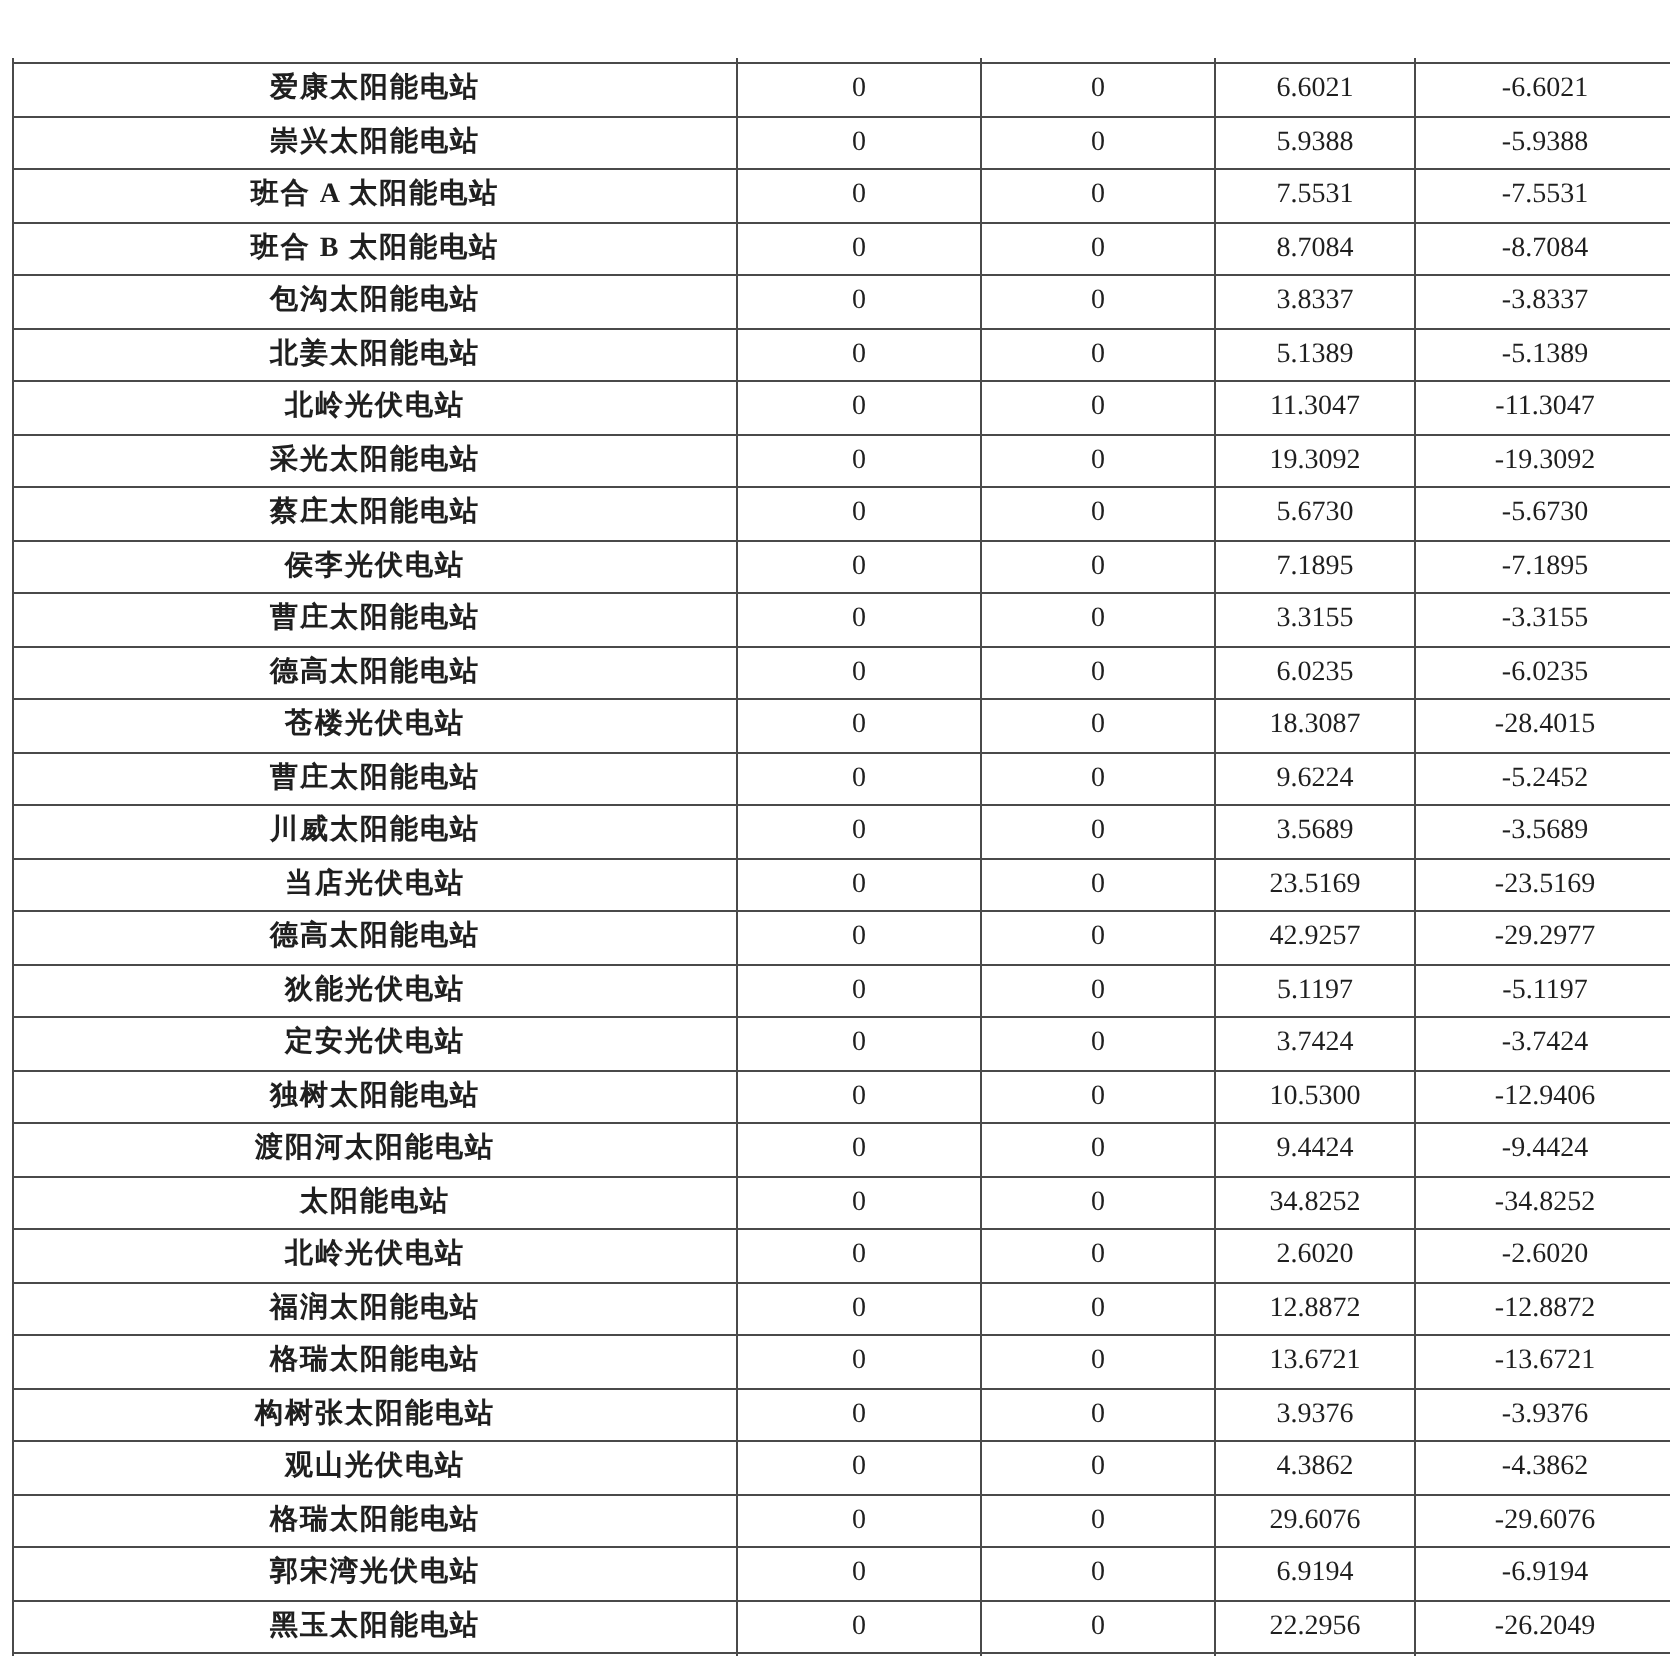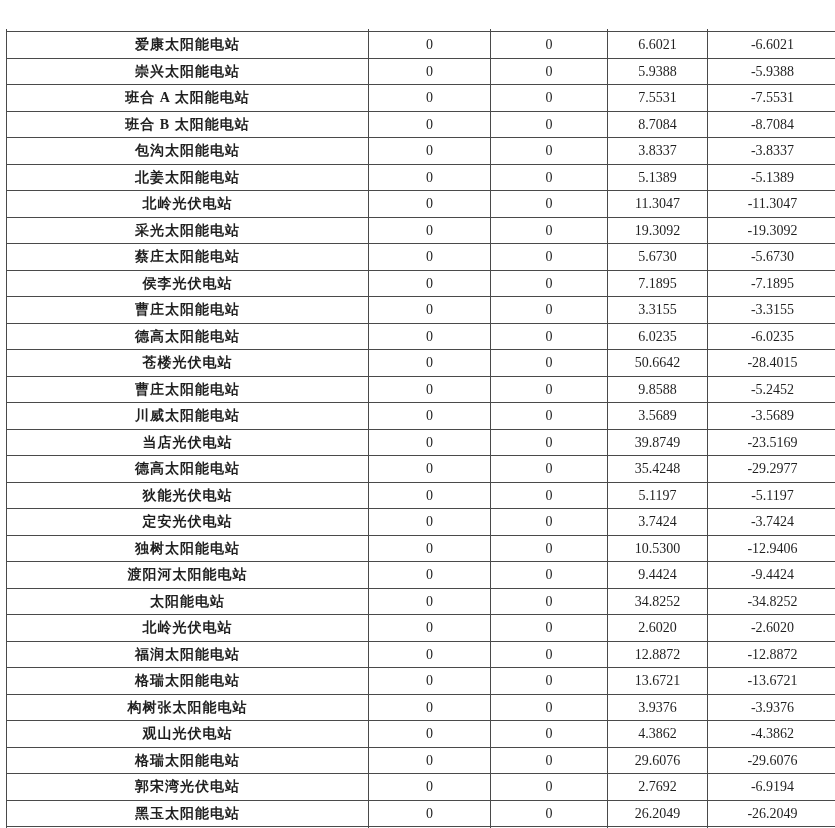--- a/index.html
+++ b/index.html
@@ -176,49 +176,49 @@
           <td class="name-col">德高太阳能电站</td>
           <td class="zero-col">0</td>
           <td class="zero-col">0</td>
           <td class="value-col">6.0235</td>
           <td class="neg-col">-6.0235</td>
         </tr>
         <tr>
           <td class="name-col">苍楼光伏电站</td>
           <td class="zero-col">0</td>
           <td class="zero-col">0</td>
-          <td class="value-col">50.6642</td>
+          <td class="value-col">18.3087</td>
           <td class="neg-col">-28.4015</td>
         </tr>
         <tr>
           <td class="name-col">曹庄太阳能电站</td>
           <td class="zero-col">0</td>
           <td class="zero-col">0</td>
-          <td class="value-col">9.8588</td>
+          <td class="value-col">9.6224</td>
           <td class="neg-col">-5.2452</td>
         </tr>
         <tr>
           <td class="name-col">川威太阳能电站</td>
           <td class="zero-col">0</td>
           <td class="zero-col">0</td>
           <td class="value-col">3.5689</td>
           <td class="neg-col">-3.5689</td>
         </tr>
         <tr>
           <td class="name-col">当店光伏电站</td>
           <td class="zero-col">0</td>
           <td class="zero-col">0</td>
-          <td class="value-col">39.8749</td>
+          <td class="value-col">23.5169</td>
           <td class="neg-col">-23.5169</td>
         </tr>
         <tr>
           <td class="name-col">德高太阳能电站</td>
           <td class="zero-col">0</td>
           <td class="zero-col">0</td>
-          <td class="value-col">35.4248</td>
+          <td class="value-col">42.9257</td>
           <td class="neg-col">-29.2977</td>
         </tr>
         <tr>
           <td class="name-col">狄能光伏电站</td>
           <td class="zero-col">0</td>
           <td class="zero-col">0</td>
           <td class="value-col">5.1197</td>
           <td class="neg-col">-5.1197</td>
         </tr>
         <tr>
@@ -288,28 +288,28 @@
           <td class="name-col">格瑞太阳能电站</td>
           <td class="zero-col">0</td>
           <td class="zero-col">0</td>
           <td class="value-col">29.6076</td>
           <td class="neg-col">-29.6076</td>
         </tr>
         <tr>
           <td class="name-col">郭宋湾光伏电站</td>
           <td class="zero-col">0</td>
           <td class="zero-col">0</td>
-          <td class="value-col">2.7692</td>
+          <td class="value-col">6.9194</td>
           <td class="neg-col">-6.9194</td>
         </tr>
         <tr>
           <td class="name-col">黑玉太阳能电站</td>
           <td class="zero-col">0</td>
           <td class="zero-col">0</td>
-          <td class="value-col">26.2049</td>
+          <td class="value-col">22.2956</td>
           <td class="neg-col">-26.2049</td>
         </tr>
         <tr>
           <td class="name-col">侯李光伏电站</td>
           <td class="zero-col">0</td>
           <td class="zero-col">0</td>
           <td class="value-col">3.3988</td>
           <td class="neg-col">-3.3988</td>
         </tr>
       </tbody>

